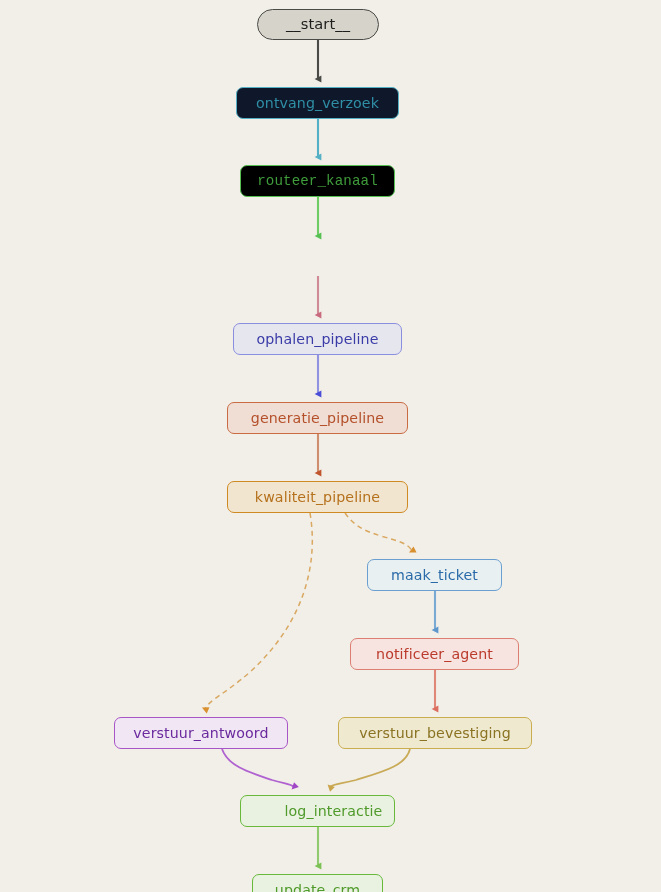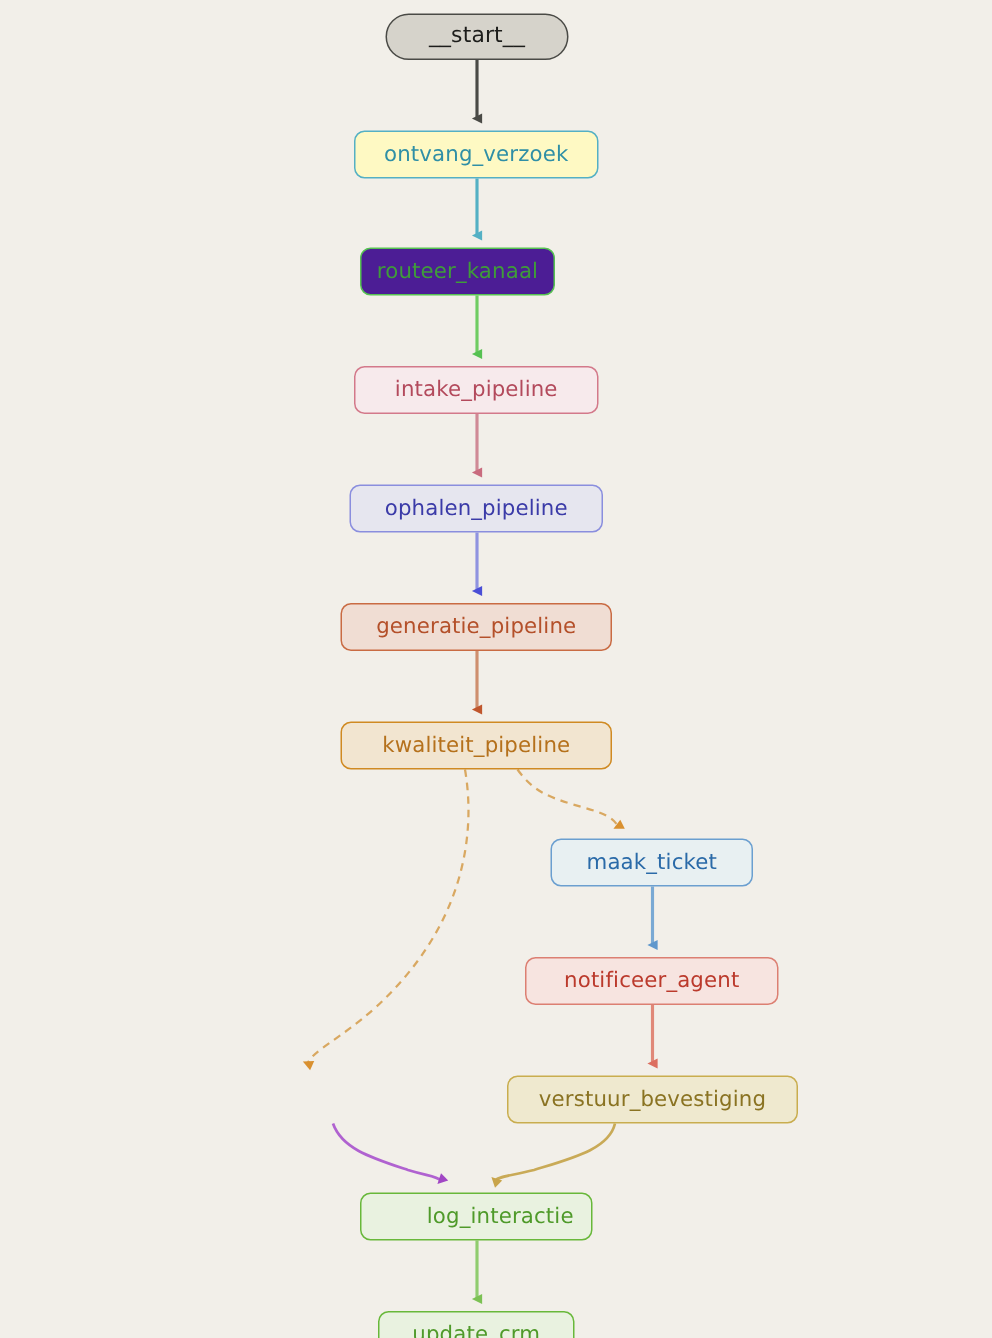--- a/index.html
+++ b/index.html
@@ -121,31 +121,28 @@
 
     <path d="M410,749 C406,766 382,772 356,780 C340,784 333,784 330,787" stroke="#c9aa57" stroke-width="1.8" fill="none" marker-end="url(#ah-gold)"></path>
 
     <path d="M318,827 L318,866" stroke="#90cc6e" stroke-width="2.1" fill="none" marker-end="url(#ah-lgreen)"></path>
   </svg>
 
   <div class="node terminal" style="left:257px; top:9px; width:122px; height:31px; background:#d6d3cb; border-color:#4a4a46; color:#1d1d1b;">
     <span class="node-label">__start__</span>
   </div>
 
-  <div class="node" style="left:236px; top:87px; width:163px; height:32px; background:#fef9c3; border-color:#54b0c4; color:#2f8fa6;">
+  <div class="node" style="left:236px; top:87px; width:163px; height:32px; background:#0f172a; border-color:#54b0c4; color:#2f8fa6;">
     <span class="node-label">ontvang_verzoek</span>
   </div>
 
-  <div class="node" style="left:240px; top:165px; width:130px; height:32px; background:#4c1d95; border-color:#56c152; color:#3f9c3a;">
+  <div class="node" style="left:240px; top:165px; width:155px; height:32px; background:#000000; border-color:#56c152; color:#3f9c3a;font-family:Liberation Mono, monospace;">
     <span class="node-label">routeer_kanaal</span>
   </div>
 
-  <div class="node" style="left:236px; top:244px; width:163px; height:32px; background:#f7eaec; border-color:#d3798a; color:#b34a5c;">
-    <span class="node-label">intake_pipeline</span>
-  </div>
 
   <div class="node" style="left:233px; top:323px; width:169px; height:32px; background:#e6e6ef; border-color:#8a8ede; color:#3b3ba8;text-align:right;">
     <span class="node-label">ophalen_pipeline</span>
   </div>
 
   <div class="node" style="left:227px; top:402px; width:181px; height:32px; background:#f0ddd3; border-color:#c96b43; color:#b4502a;">
     <span class="node-label">generatie_pipeline</span>
   </div>
 
   <div class="node" style="left:227px; top:481px; width:181px; height:32px; background:#f2e5d0; border-color:#d08a22; color:#b5711c;">
@@ -153,20 +150,23 @@
   </div>
 
   <div class="node" style="left:367px; top:559px; width:135px; height:32px; background:#e8f0f2; border-color:#6b9fd0; color:#2a6aa8;">
     <span class="node-label">maak_ticket</span>
   </div>
 
   <div class="node" style="left:350px; top:638px; width:169px; height:32px; background:#f7e4e0; border-color:#dc7f72; color:#bb3a2c;">
     <span class="node-label">notificeer_agent</span>
   </div>
 
+  <div class="node" style="left:114px; top:717px; width:174px; height:32px; background:#f1e6f3; border-color:#a855c8; color:#6a2a9e;">
+    <span class="node-label">verstuur_antwoord</span>
+  </div>
 
   <div class="node" style="left:338px; top:717px; width:194px; height:32px; background:#efe9cf; border-color:#c9ad4f; color:#8a7322;">
     <span class="node-label">verstuur_bevestiging</span>
   </div>
 
   <div class="node" style="left:240px; top:795px; width:155px; height:32px; background:#e9f2e0; border-color:#68b83a; color:#4f9a2a;padding-left:32px;">
     <span class="node-label">log_interactie</span>
   </div>
 
   <div class="node" style="left:252px; top:874px; width:131px; height:32px; background:#e9f2e0; border-color:#68b83a; color:#4f9a2a;">

